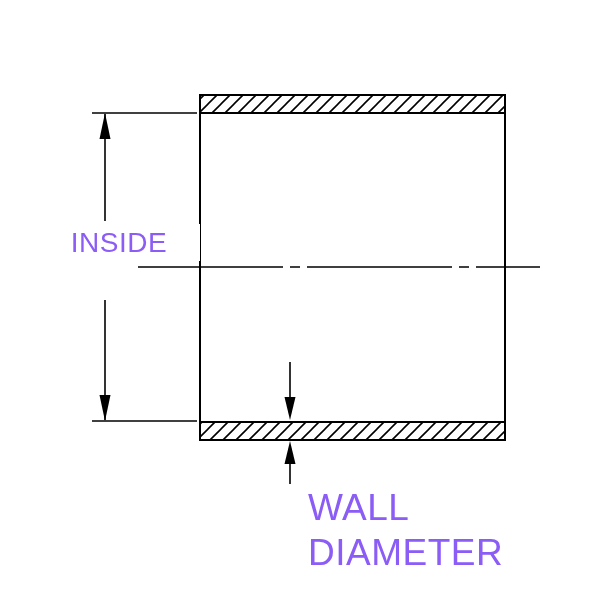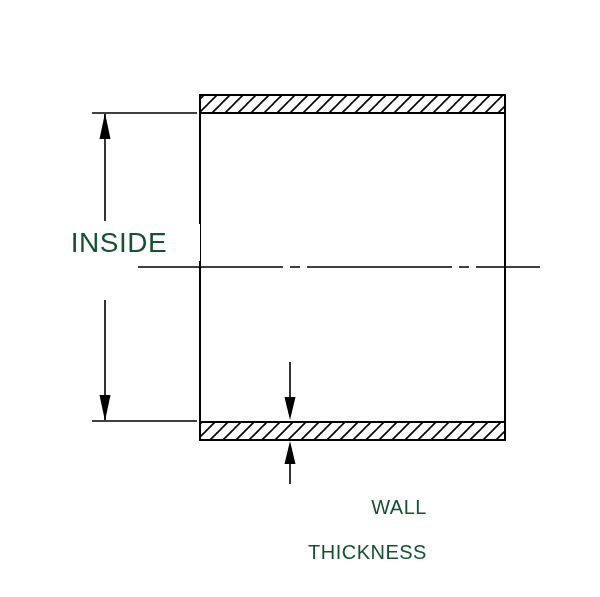--- a/index.html
+++ b/index.html
@@ -16,38 +16,38 @@
     overflow: hidden;
   }
   .stage svg {
     position: absolute;
     left: 0;
     top: 0;
     display: block;
   }
   .label {
     position: absolute;
-    color: #14532d;
+    color: #8b5cf6;
     letter-spacing: 0.5px;
     white-space: nowrap;
   }
   .label-inside-diameter {
     left: 38px;
     top: 224px;
     width: 162px;
     text-align: center;
     font-size: 28px;
     line-height: 37px;
     background: #ffffff; 
   }
   .label-wall-thickness {
     left: 308px;
     top: 485px;
-    text-align: right;
-    font-size: 20px;
+    text-align: left;
+    font-size: 37px;
     line-height: 45px;
   }
 </style>
 </head>
 <body>
 
 <div class="stage">
 
   <svg width="600" height="597" viewBox="0 0 600 597">
     <defs>
@@ -77,16 +77,16 @@
     <polygon points="290,441 284.5,464 295.5,464" fill="#000000"></polygon>
     <line x1="290" y1="462" x2="290" y2="484" stroke="#000000" stroke-width="1.6"></line>
   </svg>
 
   <div class="label label-inside-diameter">
     <div>INSIDE</div>
   </div>
 
   <div class="label label-wall-thickness">
     <div>WALL</div>
-    <div>THICKNESS</div>
+    <div>DIAMETER</div>
   </div>
 
 </div>
 
 </body></html>

